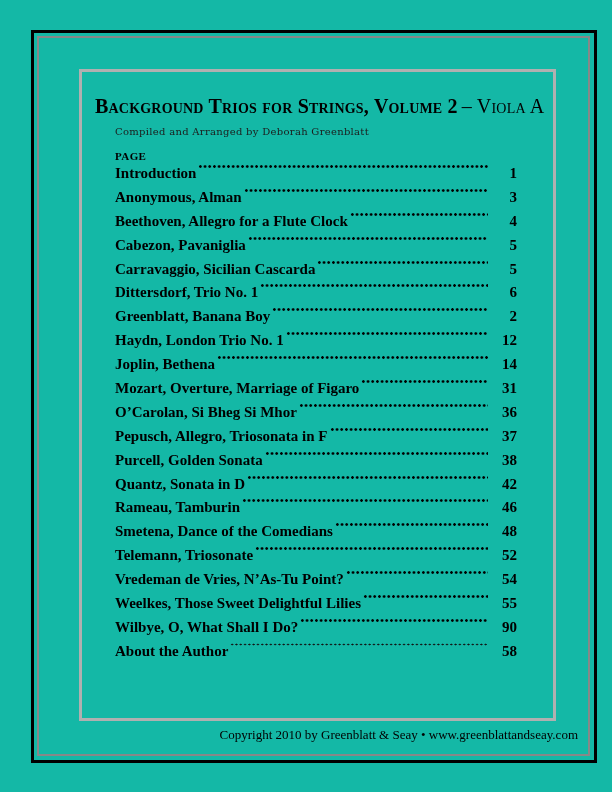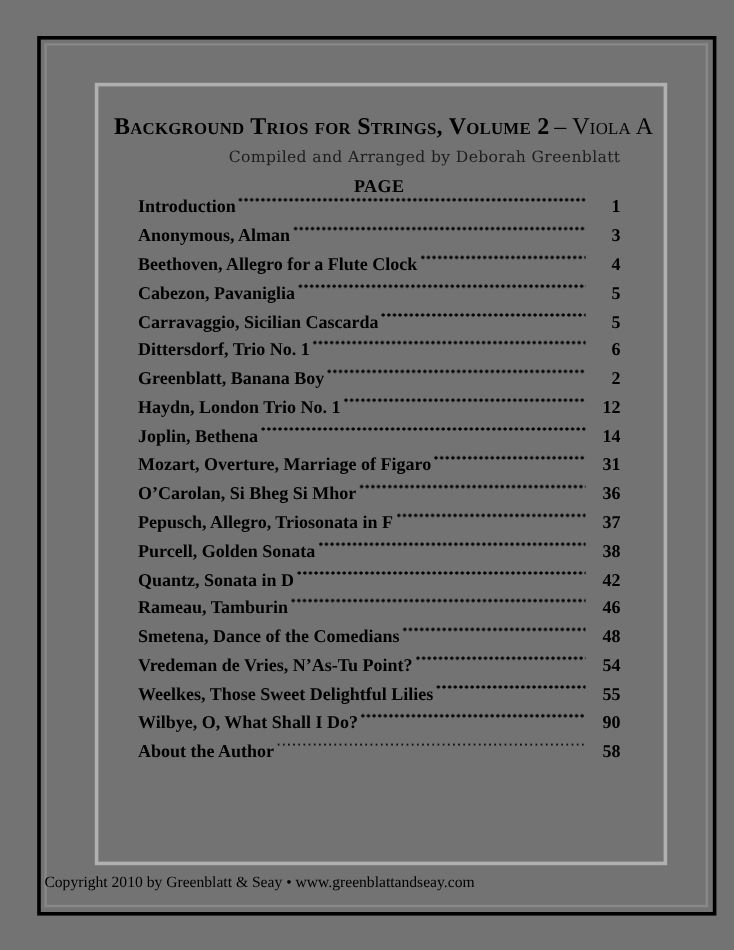--- a/index.html
+++ b/index.html
@@ -4,21 +4,21 @@
 <style>
   html, body {
     margin: 0;
     padding: 0;
     background: #ffffff;
   }
   .page {
     position: relative;
     width: 612px;
     height: 792px;
-    background: #737373;
+    background: #14b8a6;
     font-family: "Liberation Serif", serif;
     color: #000;
     overflow: hidden;
   }
   
   .frame-black {
     position: absolute;
     left: 31px; top: 30px;
     width: 566px; height: 733px;
     border: 3px solid #000;
@@ -49,31 +49,31 @@
     font-variant: small-caps;
     letter-spacing: 0.2px;
     white-space: nowrap;
   }
   .title .t-suffix {
     font-weight: normal;
     margin-left: 4px;
   }
   .subtitle {
     margin-top: 6px;
-    text-align: right;
+    text-align: left;
     font-family: "DejaVu Serif", serif;
-    font-size: 13px;
+    font-size: 10px;
     line-height: 16px;
     letter-spacing: 0.3px;
     color: #1c1c1c;
   }
   .page-label {
     margin-top: 11px;
-    text-align: center;
-    font-size: 15px;
+    text-align: left;
+    font-size: 11px;
     line-height: 11px;
     font-weight: bold;
     letter-spacing: 0.4px;
   }
   .toc { margin-top: 2px; }
   .row {
     display: flex;
     height: 23.9px;
     font-size: 15px;
     font-weight: bold;
@@ -95,21 +95,21 @@
   }
   .rp {
     width: 26px;
     text-align: right;
     white-space: nowrap;
   }
   .footer {
     position: absolute;
     left: 37px; top: 727px;
     width: 541px;
-    text-align: left;
+    text-align: right;
     font-size: 13px;
     line-height: 16px;
   }
 </style>
 </head>
 <body>
 
 <div class="page">
   <div class="frame-black"></div>
   <div class="frame-gray"></div>
@@ -196,20 +196,25 @@
     <span class="rt">Rameau, Tamburin</span>
     <span class="leader"></span>
     <span class="rp">46</span>
   </div>
         <div class="row">
     <span class="rt">Smetena, Dance of the Comedians</span>
     <span class="leader"></span>
     <span class="rp">48</span>
   </div>
         <div class="row">
+    <span class="rt">Telemann, Triosonate</span>
+    <span class="leader"></span>
+    <span class="rp">52</span>
+  </div>
+        <div class="row">
     <span class="rt">Vredeman de Vries, N’As-Tu Point?</span>
     <span class="leader"></span>
     <span class="rp">54</span>
   </div>
         <div class="row">
     <span class="rt">Weelkes, Those Sweet Delightful Lilies</span>
     <span class="leader"></span>
     <span class="rp">55</span>
   </div>
         <div class="row">

